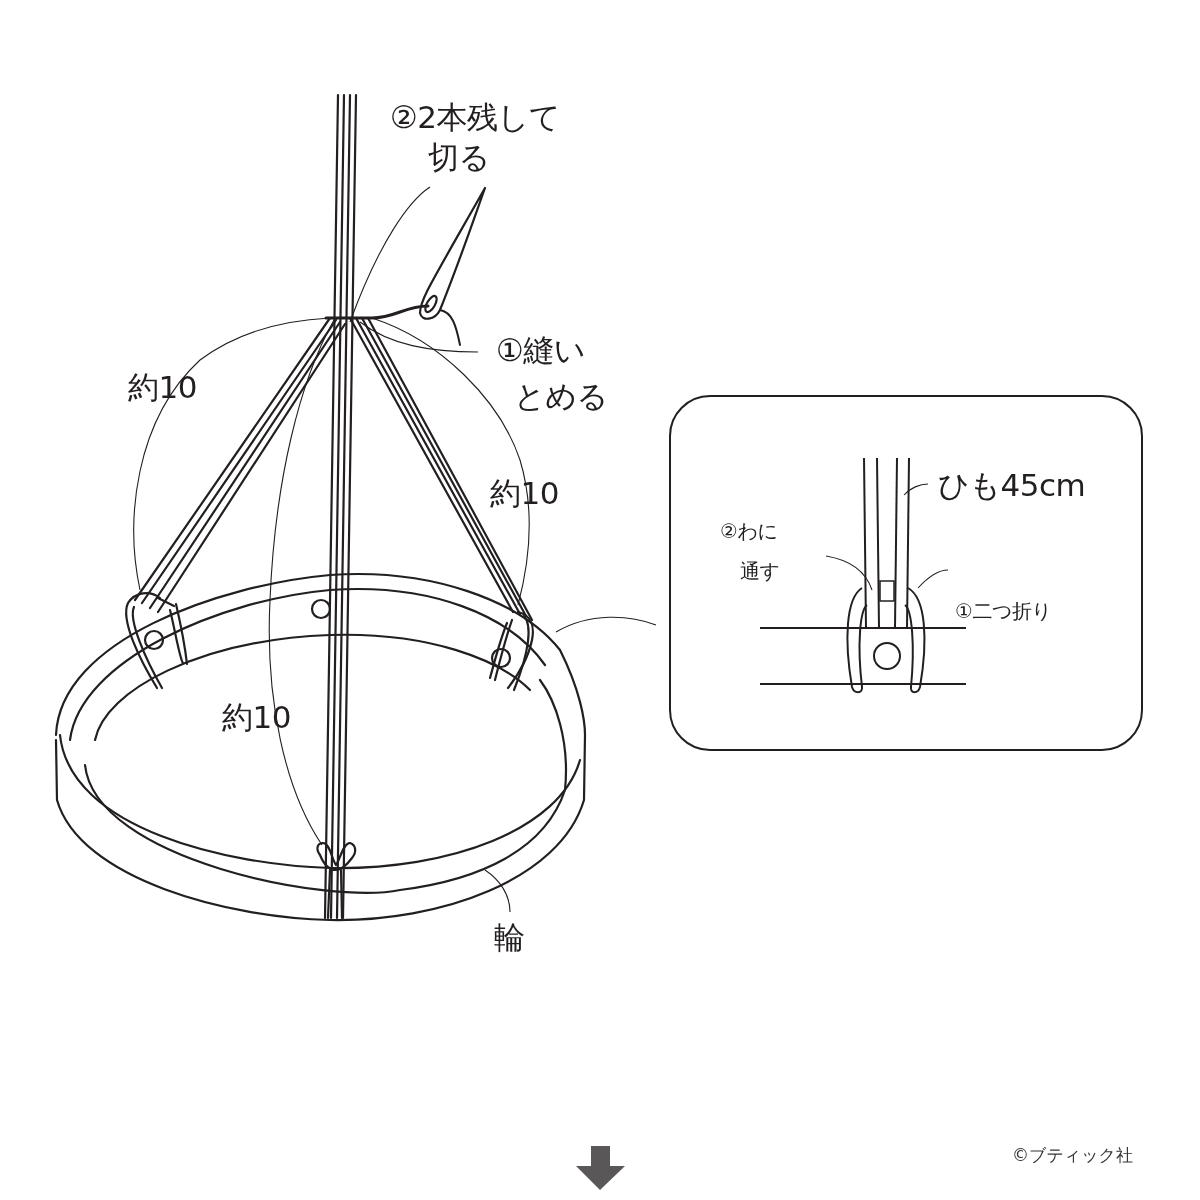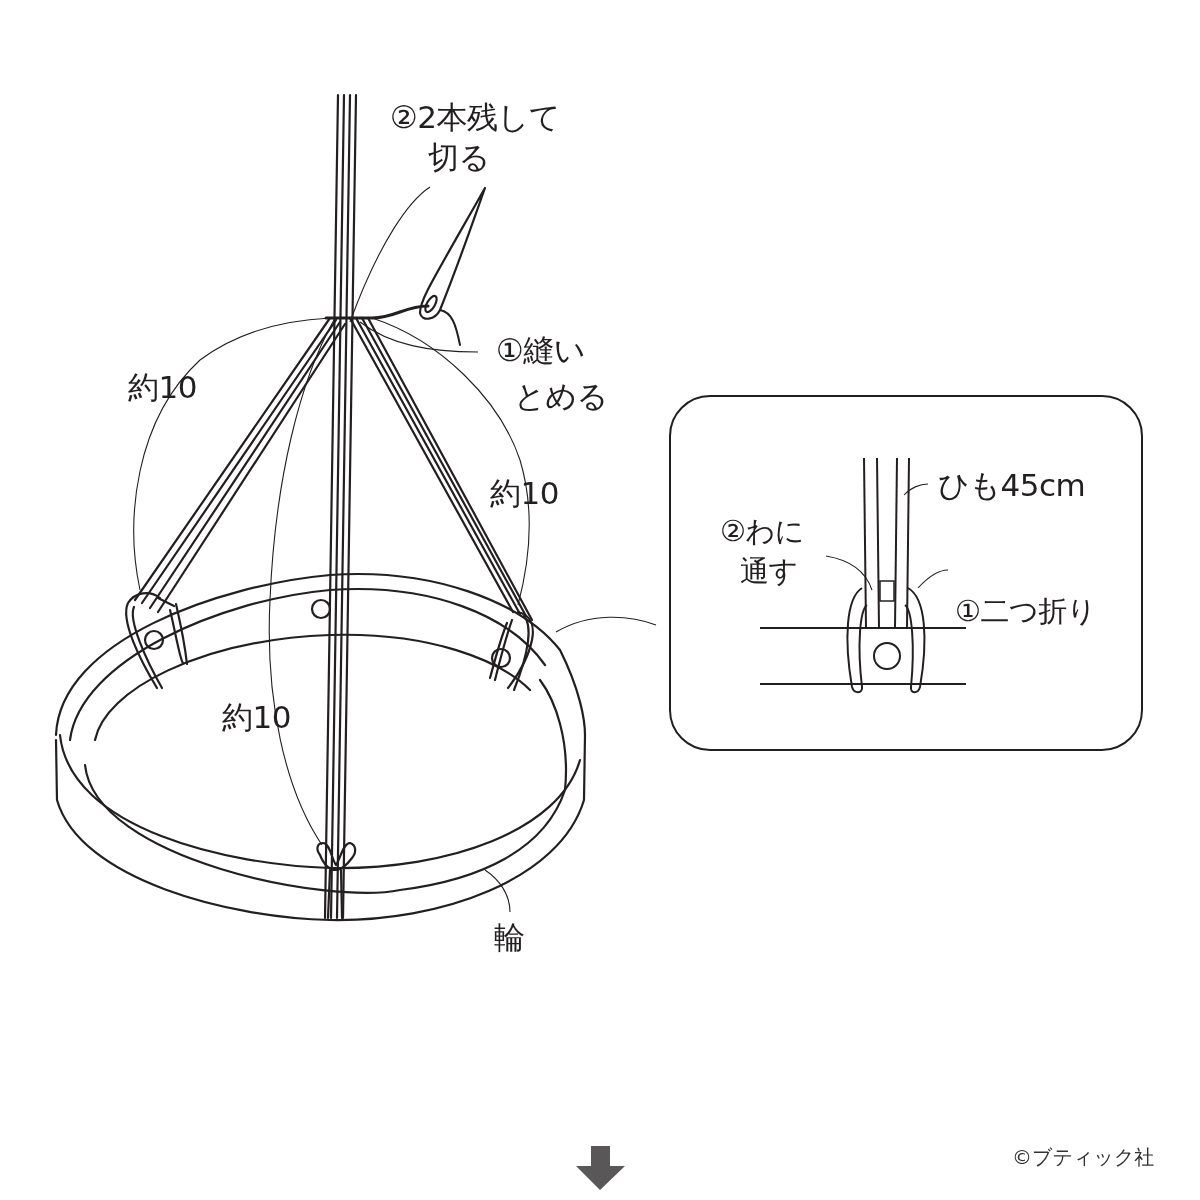--- a/index.html
+++ b/index.html
@@ -1,21 +1,21 @@
 <!DOCTYPE html>
 <html><head>
   <meta charset="utf-8">
   <style>
     html, body { margin: 0; padding: 0; background: #ffffff; }
     body { width: 1200px; height: 1200px; position: relative; overflow: hidden;
            font-family: "DejaVu Sans", "Liberation Sans", sans-serif; color: #231f20; }
     svg.art { position: absolute; left: 0; top: 0; width: 1200px; height: 1200px; }
     .lbl { position: absolute; font-size: 31px; line-height: 38px; color: #231f20; white-space: nowrap; letter-spacing: -0.5px; }
-    .lbl-sm { font-size: 29px; }
-    .copyright { position: absolute; left: 1012px; top: 1144px; font-size: 20px; color: #333; white-space: nowrap; text-align: center; }
+    .lbl-sm { font-size: 20px; }
+    .copyright { position: absolute; left: 1012px; top: 1144px; font-size: 17px; color: #333; white-space: nowrap; text-align: center; }
   </style>
 </head>
 <body>
 
 <svg class="art" viewBox="0 0 1200 1200" xmlns="http://www.w3.org/2000/svg">
   <g fill="none" stroke="#231f20" stroke-width="2.2" stroke-linecap="round" stroke-linejoin="round">
 
     <g>
 
       <path d="M 56 735 C 60 640, 220 585, 330 575 C 430 568, 520 600, 560 650 C 580 690, 585 720, 585 735"></path>

